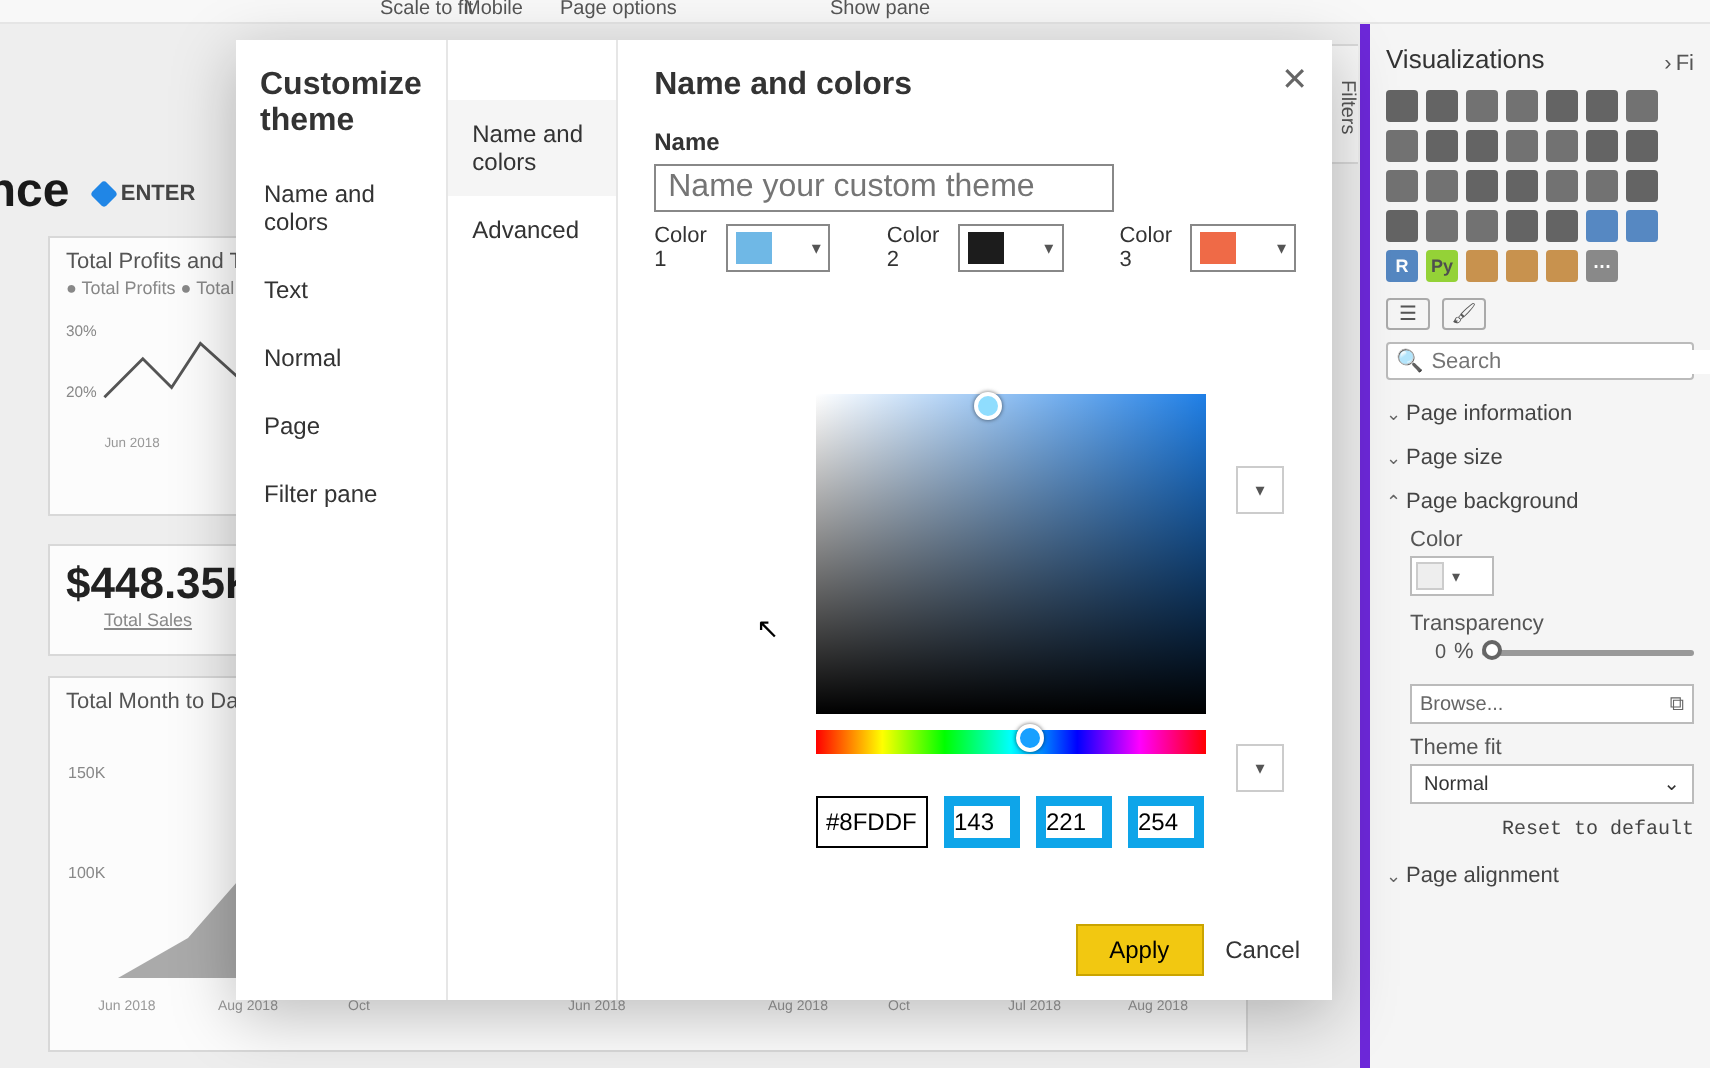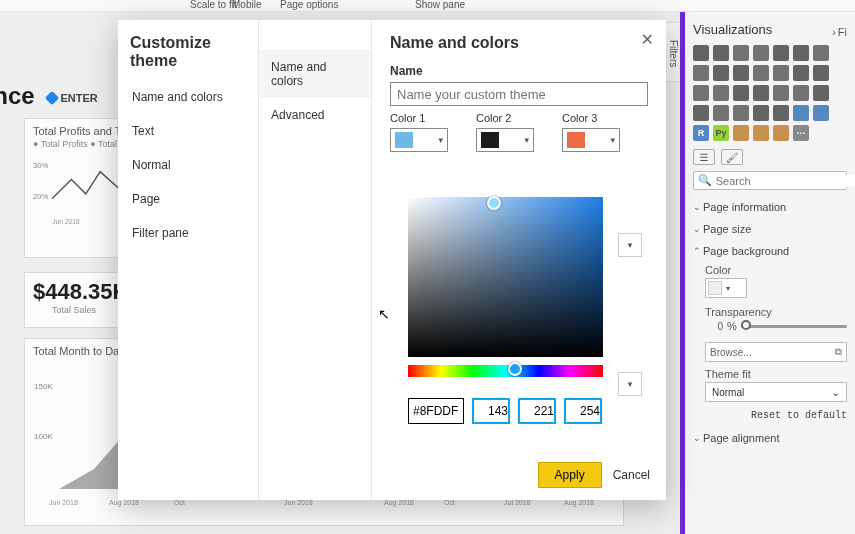--- a/index.html
+++ b/index.html
@@ -12,21 +12,21 @@
   
   .report-bg { position: absolute; top: 12px; left: 0; width: 680px; height: 522px; background: #eee; }
   .bg-crumb { position: absolute; top: 70px; left: -20px; font-size: 24px; font-weight: 600; color: #1a1a1a; }
   .bg-crumb .sub { font-size: 11px; font-weight: 700; color: #444; padding-left: 6px; vertical-align: middle; display:inline-flex; align-items:center; gap:3px;}
   .pulse { width:10px; height:10px; background:#2086e6; border-radius:2px; display:inline-block; transform:rotate(45deg);}
 
   .tile { position: absolute; background: #fcfcfc; border: 1px solid #d8d8d8; padding: 6px 8px; font-size: 11px; color: #444; }
   .tile h4 { font-size: 11px; font-weight: 400; color: #555; margin-bottom: 2px; }
   .tile .sub { font-size: 9px; color: #888; }
   .tile.big .value { font-size: 22px; font-weight: 600; color: #222; }
-  .tile.big .sub { text-align:center; }
+  .tile.big .sub { text-align:center;text-decoration:underline; }
 
   .sparkline { width: 100%; height: 80px; }
   .areachart { width: 100%; height: 150px; }
 
   
   .right-rail { position: absolute; top: 12px; right: 0; width: 175px; height: 522px; background: #f5f5f5; border-left: 5px solid #6d28d9; padding: 6px 8px; font-size: 11px; overflow:hidden;}
   .rail-title { font-size: 13px; font-weight: 400; color: #333; margin: 4px 0 8px; }
   .viz-grid { display: grid; grid-template-columns: repeat(7, 16px); gap: 4px; margin-bottom: 8px; }
   .viz-grid .viz { width: 16px; height: 16px; background: #666; border-radius: 2px; opacity: 0.85; cursor:pointer; display:flex; align-items:center; justify-content:center; font-size:9px; color:#fff; font-weight:700;}
   .viz.c1{background:#4a4a4a}.viz.c2{background:#5a5a5a}.viz.c3{background:#3a74b8}.viz.c5{background:#c08030}.viz.c6{background:#777}
@@ -68,24 +68,24 @@
   .modal-left .nav .item.sel { background:#fff; font-weight:400; border-right:3px solid transparent; }
 
   .modal-mid { width:120px; border-right:1px solid #e6e6e6; padding-top:30px; }
   .modal-mid .sub-item { padding:10px 12px; font-size:12px; color:#333; cursor:pointer;}
   .modal-mid .sub-item.sel { background:#f5f5f5; }
   
   .modal-right { flex:1; padding:14px 18px; position:relative; }
   .modal-right h3 { font-size:16px; font-weight:600; margin-bottom:12px; }
   .close-x { position:absolute; top:10px; right:12px; font-size:16px; color:#666; cursor:pointer; }
   .field-label { font-size:12px; font-weight:600; margin:8px 0 4px; }
-  .text-input { width:258px; height:24px; border:1px solid #888; padding:2px 6px; font-size:13px; color:#777;}
+  .text-input { width:230px; height:24px; border:1px solid #888; padding:2px 6px; font-size:16px; color:#777;}
   
   .theme-colors-row { display:flex; gap:28px; margin-top:6px; }
-  .tc-col { display:flex; flex-direction:column; gap:4px; }
+  .tc-col { display:flex; flex-direction:row; gap:4px; }
   .tc-col .lbl { font-size:11px; color:#333; }
   .color-dd { display:flex; align-items:center; border:1px solid #888; height:24px; width:58px; padding:3px 4px; gap:4px; cursor:pointer;}
   .color-dd .box { width:18px; height:16px; }
   .color-dd .arr { margin-left:auto; font-size:9px; color:#555; }
 
   
   .picker { position:absolute; left:408px; top:197px; width:224px; background:#fff; }
   .sv-panel { width:195px; height:160px; position:relative; background:
      linear-gradient(to top, #000, rgba(0,0,0,0) 100%),
      linear-gradient(to right, #fff, rgba(255,255,255,0) 100%),
@@ -93,21 +93,21 @@
   .sv-handle { position:absolute; width:14px; height:14px; border:2px solid #fff; border-radius:50%; box-shadow:0 0 2px rgba(0,0,0,0.6); transform:translate(-50%,-50%); }
   .hue-bar { width:195px; height:12px; margin-top:8px; position:relative;
     background: linear-gradient(to right, #f00 0%, #ff0 17%, #0f0 33%, #0ff 50%, #00f 67%, #f0f 83%, #f00 100%); }
   .hue-handle { position:absolute; top:-3px; width:14px; height:14px; border:2px solid #fff; border-radius:50%; background:#18a0ff; box-shadow:0 0 2px rgba(0,0,0,0.6); transform:translateX(-50%);}
 
   .side-dd { position:absolute; width:24px; height:24px; border:1px solid #ccc; display:flex; align-items:center; justify-content:center; font-size:9px; color:#555; cursor:pointer;}
   .side-dd.a { top:233px; left:618px; }
   .side-dd.b { top:372px; left:618px; }
 
   .picker-inputs { position:absolute; left:408px; top:398px; display:flex; gap:8px; }
-  .picker-inputs input { height:26px; border:2px solid #0ea5e9; text-align:right; font-size:12px; }
+  .picker-inputs input { height:26px; border:5px solid #0ea5e9; text-align:left; font-size:12px; }
   .picker-inputs .hex { width:56px; border:1.5px solid #000; padding:0 4px; text-align:left; }
   .picker-inputs .rgb { width:38px; }
 
   .modal-footer { position:absolute; bottom:12px; right:16px; display:flex; gap:11px; align-items:center; }
   .btn-apply { background:#f2c811; border:1px solid #caa400; padding:5px 16px; font-size:12px; cursor:pointer; }
   .btn-cancel { background:none; border:none; font-size:12px; color:#333; cursor:pointer; }
 
   .cursor { position:absolute; left:378px; top:306px; font-size:14px; color:#000; pointer-events:none;}
 </style>
 </head>

